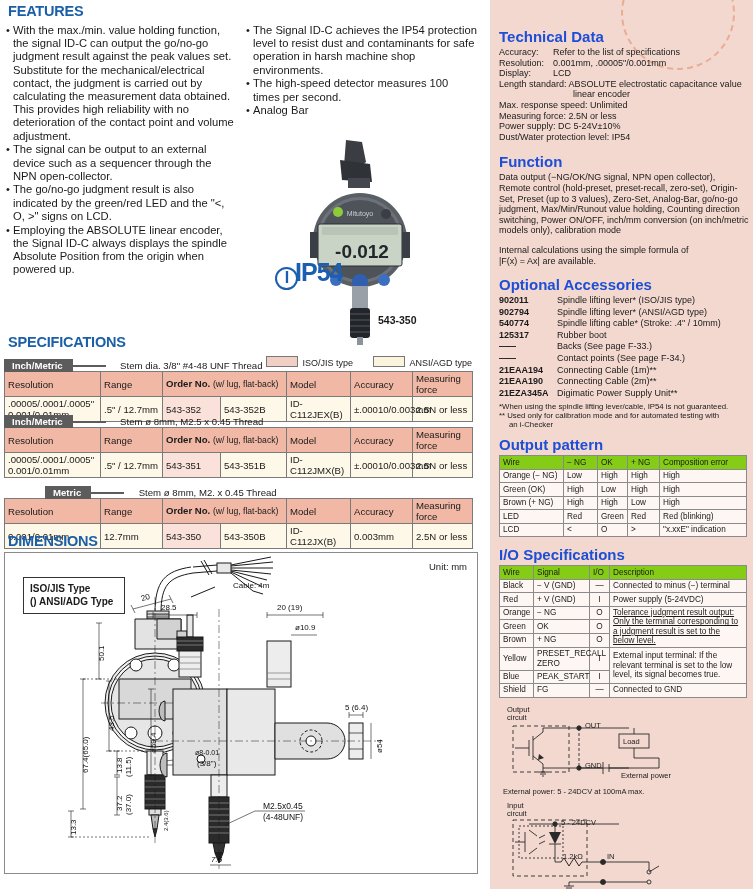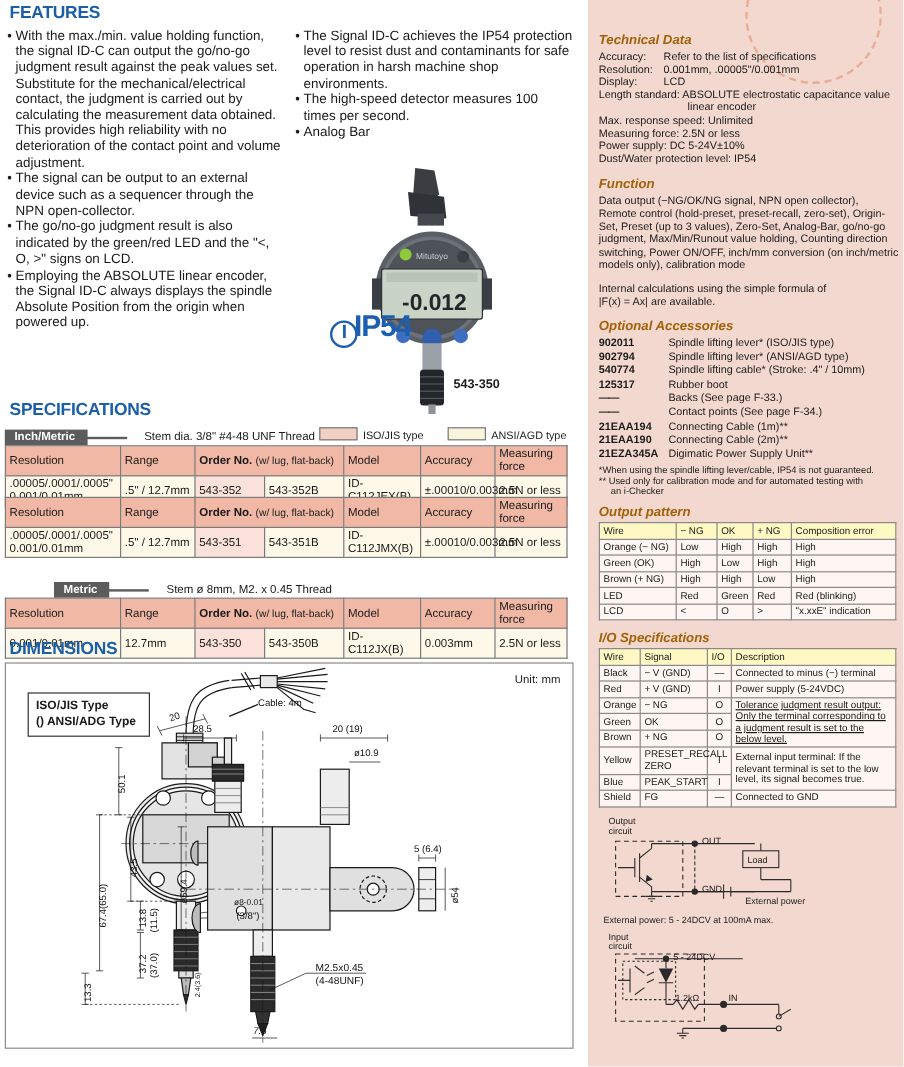--- a/index.html
+++ b/index.html
@@ -65,30 +65,30 @@
   #iso-legend-box{position:absolute;left:18px;top:24px;width:88px;padding:5px 6px;
     border:1px solid #333;font-size:10px;font-weight:bold;line-height:12.5px;background:#fff;}
   #unit-mm{position:absolute;right:10px;top:8px;font-size:9.5px;}
   .dimtxt{position:absolute;font-size:8px;color:#111;white-space:nowrap;}
   .dimtxt.vert{transform:rotate(-90deg);transform-origin:0 0;}
 
   
   #right-col{position:absolute;left:490px;top:0;width:263px;height:889px;
     background:#f3d8cf;}
   #right-inner{position:absolute;left:9px;top:0;width:250px;}
-  .r-head{color:#a16207;font-weight:bold;font-size:11px;margin:0 0 2px 0;font-style:italic;}
+  .r-head{color:#1d4ed8;font-weight:bold;font-size:15px;margin:0 0 2px 0;}
   .r-body{font-size:9px;line-height:10.6px;color:#1a1a1a;}
   .kv{display:flex;}
   .kv .k{flex:0 0 auto;}
   .kv .v{flex:1 1 auto;}
   .kv-ind{padding-left:54px;}
   table.rt{border-collapse:collapse;width:248px;font-size:8.2px;table-layout:fixed;margin-top:1px;}
   table.rt th,table.rt td{border:1px solid #8a8a8a;padding:0 3px;height:12.5px;
     text-align:left;font-weight:normal;line-height:10px;background:#fdf6f2;}
-  table.rt th{background:#fef9c3;margin-left:12px;}
+  table.rt th{background:#84cc16;margin-left:12px;}
   .wm{position:absolute;right:18px;top:-44px;width:110px;height:110px;
     border-radius:50%;border:2px dashed #e08a63;opacity:.55;}
   .circuit-lbl{font-size:7.5px;line-height:8.6px;}
   svg{display:block;}
 </style>
 </head>
 <body>
 
 <div id="left-col">
 
@@ -211,20 +211,24 @@
         <td class="c-ansi bold">543-352B</td>
         <td class="c-ansi">ID-C112JEX(B)</td>
         <td class="c-ansi">±.00010/0.003mm</td>
         <td class="c-ansi">2.5N or less</td>
       </tr>
     </tbody>
       </table>
   </div>
 
   <div class="spec-block" style="top:412px;">
+    <div style="position:relative;height:13px;">
+      <span class="tbl-tag">Inch/Metric</span><span class="tag-rule"></span>
+      <span class="tag-note">Stem ø 8mm, M2.5 x  0.45 Thread</span>
+    </div>
     <table class="spec">
       <colgroup>
           <col style="width:96px">
           <col style="width:62px">
           <col style="width:58px">
           <col style="width:66px">
           <col style="width:64px">
           <col style="width:62px">
           <col style="width:60px">
         </colgroup>
@@ -461,21 +465,21 @@
           <line x1="205" y1="312" x2="226" y2="312"></line>
 
           <line x1="220" y1="272" x2="250" y2="258"></line>
           <line x1="250" y1="258" x2="300" y2="258"></line>
         </g>
         <line x1="214" y1="56" x2="214" y2="316" stroke-dasharray="8,3,2,3" stroke-width="0.5"></line>
         <line x1="150" y1="188" x2="378" y2="188" stroke-dasharray="8,3,2,3" stroke-width="0.5"></line>
       </g>
     </svg>
 
-    <div class="dimtxt" style="left:210px;top:28px;">Cable: 4m</div>
+    <div class="dimtxt" style="left:228px;top:28px;">Cable: 4m</div>
     <div class="dimtxt" style="left:136px;top:40px;transform:rotate(-18deg);">20</div>
     <div class="dimtxt vert" style="left:92px;top:108px;">50.1</div>
     <div class="dimtxt vert" style="left:102px;top:178px;">43.5</div>
     <div class="dimtxt vert" style="left:76px;top:220px;">67.4(65.0)</div>
     <div class="dimtxt vert" style="left:110px;top:220px;">13.8</div>
     <div class="dimtxt vert" style="left:119px;top:224px;">(11.5)</div>
     <div class="dimtxt vert" style="left:110px;top:258px;">37.2</div>
     <div class="dimtxt vert" style="left:119px;top:262px;">(37.0)</div>
     <div class="dimtxt vert" style="left:64px;top:282px;">13.3</div>
     <div class="dimtxt" style="left:190px;top:196px;font-size:7px;">ø8-0.01</div>

